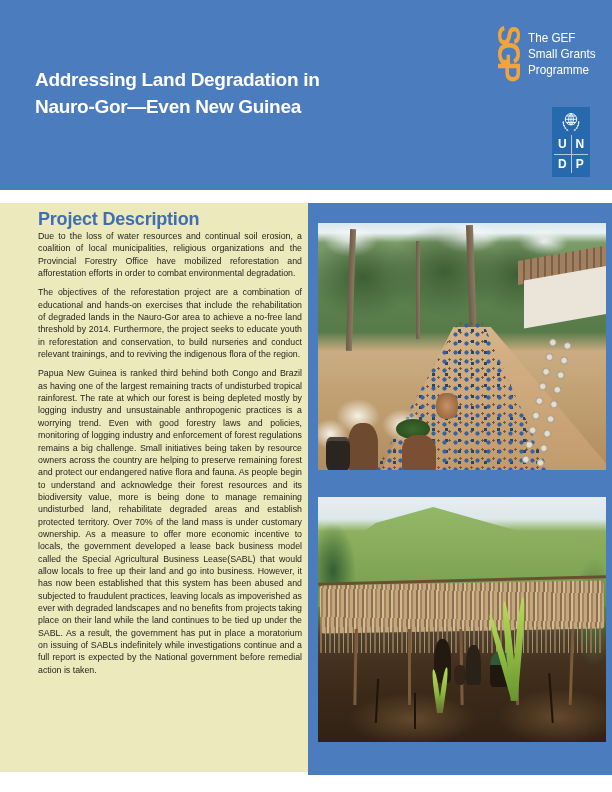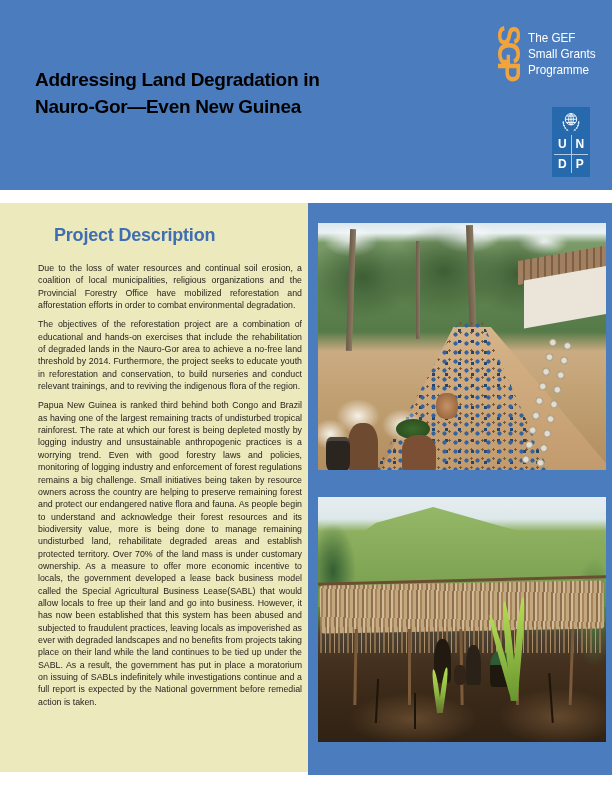--- a/index.html
+++ b/index.html
@@ -2,21 +2,21 @@
 <html><head>
 <meta charset="utf-8">
 <style>
   html,body{margin:0;padding:0;background:#ffffff;}
   .page{position:relative;width:612px;height:792px;background:#ffffff;overflow:hidden;
         font-family:"Liberation Sans",sans-serif;}
 
   
   .header{position:absolute;left:0;top:0;width:612px;height:190px;background:#4b7cbe;}
   .title{position:absolute;left:35px;top:66px;font-size:19px;font-weight:bold;
-         color:#000000;line-height:27px;letter-spacing:-0.3px;white-space:nowrap;}
+         color:#ffffff;line-height:27px;letter-spacing:-0.3px;white-space:nowrap;}
 
   
   .sgp{position:absolute;left:494px;top:27px;width:118px;height:72px;}
   .sgp-acronym{position:absolute;left:0;top:-2px;writing-mode:vertical-rl;
                font-size:31px;font-weight:bold;color:#f2a43c;letter-spacing:-4px;line-height:28px;}
   .sgp-word{position:absolute;left:34px;top:3px;color:#ffffff;font-size:13px;line-height:16px;
             transform:scaleX(0.9);transform-origin:left top;white-space:nowrap;}
 
   
   .gef{position:absolute;left:488px;top:110px;width:52px;height:56px;}
@@ -31,21 +31,21 @@
         display:flex;flex-direction:column;align-items:center;}
   .undp-emblem{margin-top:3px;width:22px;height:24px;}
   .undp-grid{width:34px;margin-top:1px;display:grid;grid-template-columns:1fr 1fr;
              grid-template-rows:1fr 1fr;gap:1px;background:rgba(255,255,255,0.65);height:38px;}
   .undp-grid span{background:#2769ad;color:#ffffff;font-weight:bold;font-size:12px;
                   display:flex;align-items:center;justify-content:center;}
 
   
   .cream{position:absolute;left:0;top:203px;width:308px;height:569px;background:#ece9bc;}
   .text-col{position:absolute;left:38px;top:6px;width:264px;}
-  .text-col h2{margin:16px;padding:0;font-size:18px;font-weight:bold;color:#3f6eb3;letter-spacing:-0.2px;}
+  .text-col h2{margin:0;padding:0;font-size:18px;font-weight:bold;color:#3f6eb3;letter-spacing:-0.2px;}
   .h2-first{margin-top:2px;margin-bottom:12px;}
   .h2-second{margin-top:13px;margin-bottom:11px;}
   .text-col p{margin:0 0 7px 0;font-size:8.8px;line-height:12.35px;text-align:justify;
               color:#26241f;}
 
   
   .photo-panel{position:absolute;left:308px;top:203px;width:304px;height:572px;background:#4b7cbe;}
   .photo{position:absolute;left:10px;width:288px;overflow:hidden;}
   .photo1{top:20px;height:247px;
     background:linear-gradient(180deg,#dce8ee 0%,#e9f1f3 4%,#7c9c6a 8%,#5f8450 28%,#567a48 44%,

